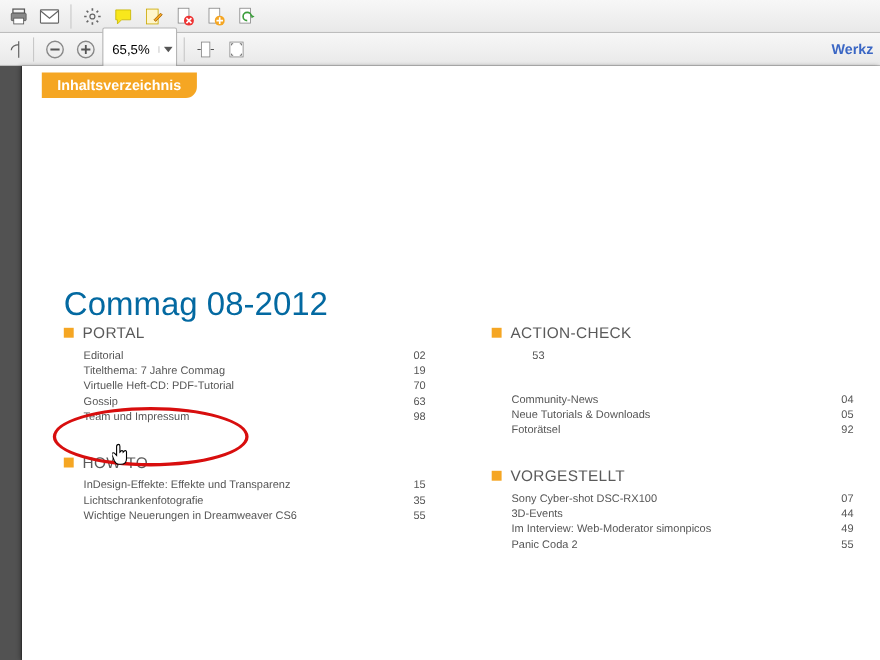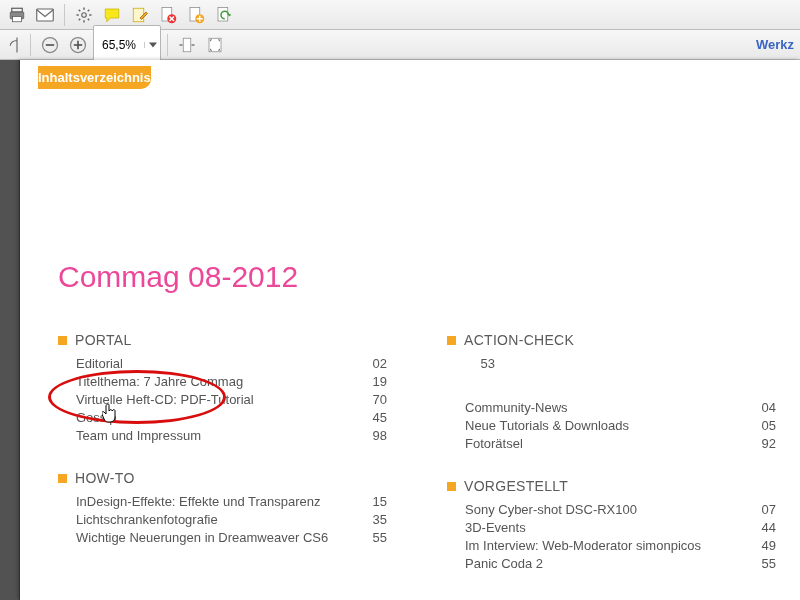--- a/index.html
+++ b/index.html
@@ -34,35 +34,35 @@
 
   
   .docwrap { position: absolute; top: 60px; left: 0; right: 0; bottom: 0; background: #6d6d6d; }
   .leftstrip { position:absolute; left:0; top:0; bottom:0; width:20px; background:#525252; border-right:1px solid #3d3d3d;}
   .page { position:absolute; left:20px; right:0; top:0; bottom:0; background:#fff; box-shadow: -2px 0 4px rgba(0,0,0,0.3);}
 
   
   .tab-orange {
     position:absolute; left:18px; top:6px;
     background:#f5a623; color:#fff; font-weight:700; font-size:13px;
-    padding: 4px 0;
+    padding: 4px 14px;
     border-bottom-right-radius: 10px;
   }
   .pagepad { position:absolute; left:38px; right:24px; top:200px; }
 
-  .doc-title { color:#ec4899; font-weight:400; font-size:30px; margin-bottom:38px; }
+  .doc-title { color:#0369a1; font-weight:400; font-size:30px; }
 
   .cols { display:flex; gap:60px; }
   .col { flex:1; }
 
   .sec { margin-bottom:26px; }
   .sec-head { display:flex; align-items:center; gap:8px; margin-bottom:6px;}
   .sq { width:9px; height:9px; background:#f5a623; }
   .sec-title { font-size:14px; font-weight:400; color:#5a5a5a; letter-spacing:0.3px;}
-  .row { display:flex; font-size:13px; color:#555; padding:1.5px 0 1.5px 18px;}
+  .row { display:flex; font-size:10px; color:#555; padding:1.5px 0 1.5px 18px;}
   .row .lbl { flex:1; }
   .row .pg { width:30px; text-align:right; }
 
   
   .ellipse {
     position:absolute;
     border:3px solid #d80e0e;
     border-radius:50%;
     pointer-events:none;
   }
@@ -210,21 +210,21 @@
               <div class="row">
                 <span class="lbl">Titelthema: 7 Jahre Commag</span>
                 <span class="pg">19</span>
               </div>
               <div class="row">
                 <span class="lbl">Virtuelle Heft-CD: PDF-Tutorial</span>
                 <span class="pg">70</span>
               </div>
               <div class="row">
                 <span class="lbl">Gossip</span>
-                <span class="pg">45</span>
+                <span class="pg">63</span>
               </div>
               <div class="row">
                 <span class="lbl">Team und Impressum</span>
                 <span class="pg">98</span>
               </div>
             </div>
             <div class="sec">
               <div class="sec-head">
                 <span class="sq"></span>
                 <span class="sec-title">HOW-TO</span>

